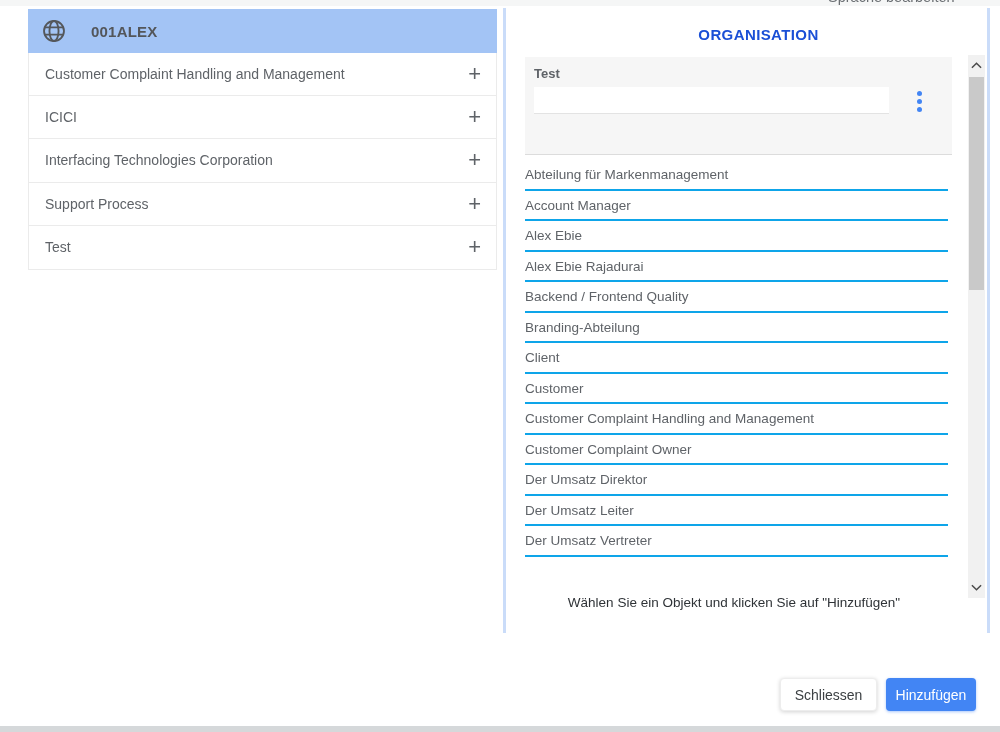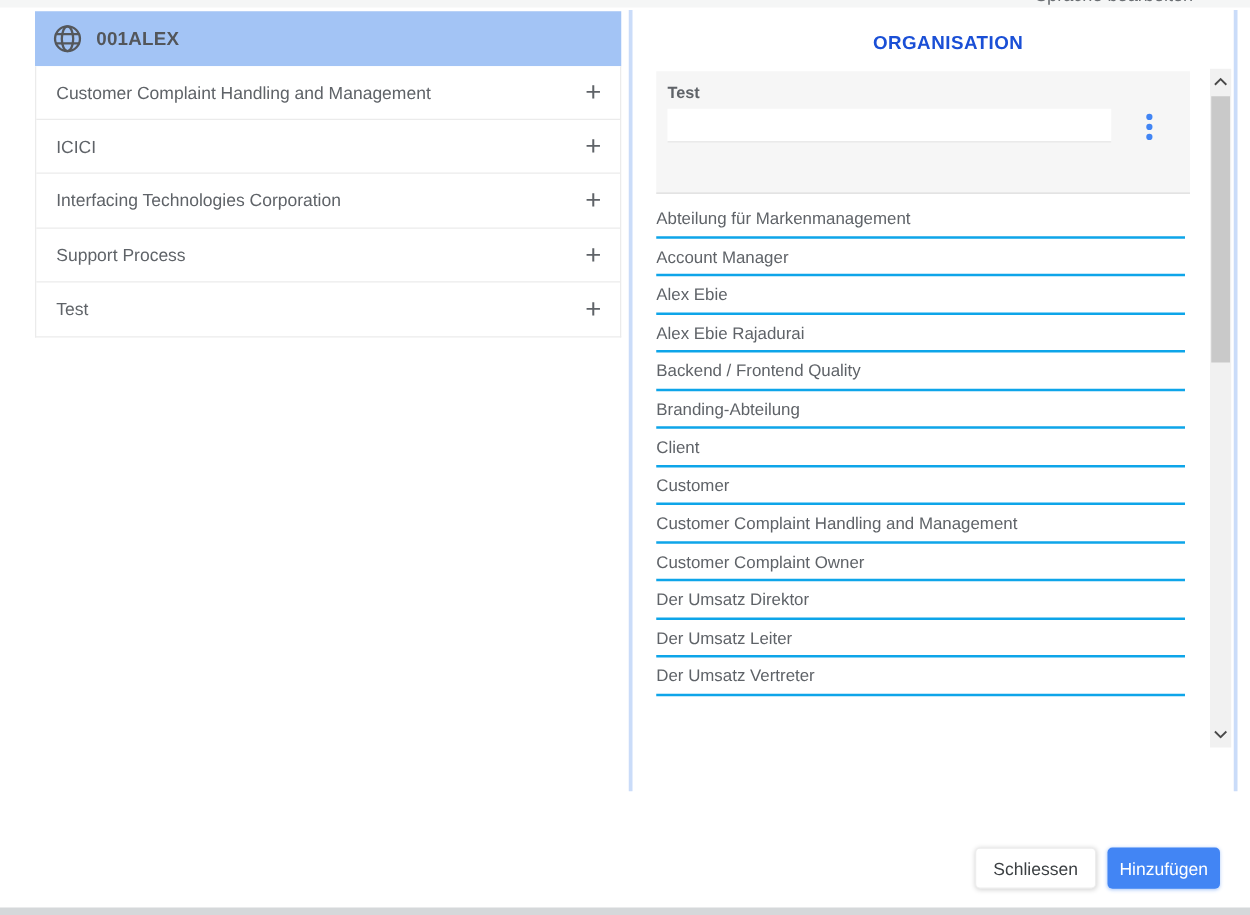--- a/index.html
+++ b/index.html
@@ -8,21 +8,21 @@
   .screen { position:relative; width:1000px; height:732px; background:#fff; }
 
   
   .top-strip { position:absolute; top:0; left:0; right:0; height:6px; background:#f5f6f6; }
   .cutoff-clip { position:absolute; top:0; left:828px; width:160px; height:7px; overflow:hidden; z-index:5; }
   .cutoff-clip span { display:block; margin-top:-11px; font-size:14.5px; color:#6b6f73; }
 
   
   .left-panel { position:absolute; left:28px; top:9px; width:469px; }
   .tree-header { height:44px; background:#a3c4f5; display:flex; align-items:center;
-                 padding-left:13px; gap:10px; }
+                 padding-left:13px; gap:24px; }
   .tree-header-label { font-size:15px; font-weight:bold; color:#53565a; letter-spacing:.2px; }
   .tree-list { background:#fff; border:1px solid #ebebeb; border-top:none; }
   .tree-row { height:43.2px; display:flex; align-items:center; justify-content:space-between;
               padding:0 15px 0 16px; border-bottom:1px solid #ebebeb; cursor:pointer; }
   .tree-row:last-child { border-bottom:none; }
   .tree-row-label { font-size:14px; color:#5f6368; }
   .plus { font-size:22px; font-weight:400; color:#5f6368; line-height:1; cursor:pointer; }
 
   
   .right-panel { position:absolute; left:503px; top:8px; width:487px; height:625px;
@@ -133,20 +133,21 @@
       <div class="org-row">Branding-Abteilung</div>
       <div class="org-row">Client</div>
       <div class="org-row">Customer</div>
       <div class="org-row">Customer Complaint Handling and Management</div>
       <div class="org-row">Customer Complaint Owner</div>
       <div class="org-row">Der Umsatz Direktor</div>
       <div class="org-row">Der Umsatz Leiter</div>
       <div class="org-row">Der Umsatz Vertreter</div>
     </div>
 
+    <div class="instruction">Wählen Sie ein Objekt und klicken Sie auf "Hinzufügen"</div>
 
     <div class="scrollbar">
       <div class="sb-arrow up">
         <svg width="11" height="7" viewBox="0 0 12 7">
             <path d="M1 6l5-5 5 5" stroke="#4a4a4a" stroke-width="1.6" fill="none"></path>
           </svg>
       </div>
       <div class="sb-thumb"></div>
       <div class="sb-arrow down">
         <svg width="11" height="7" viewBox="0 0 12 7">

